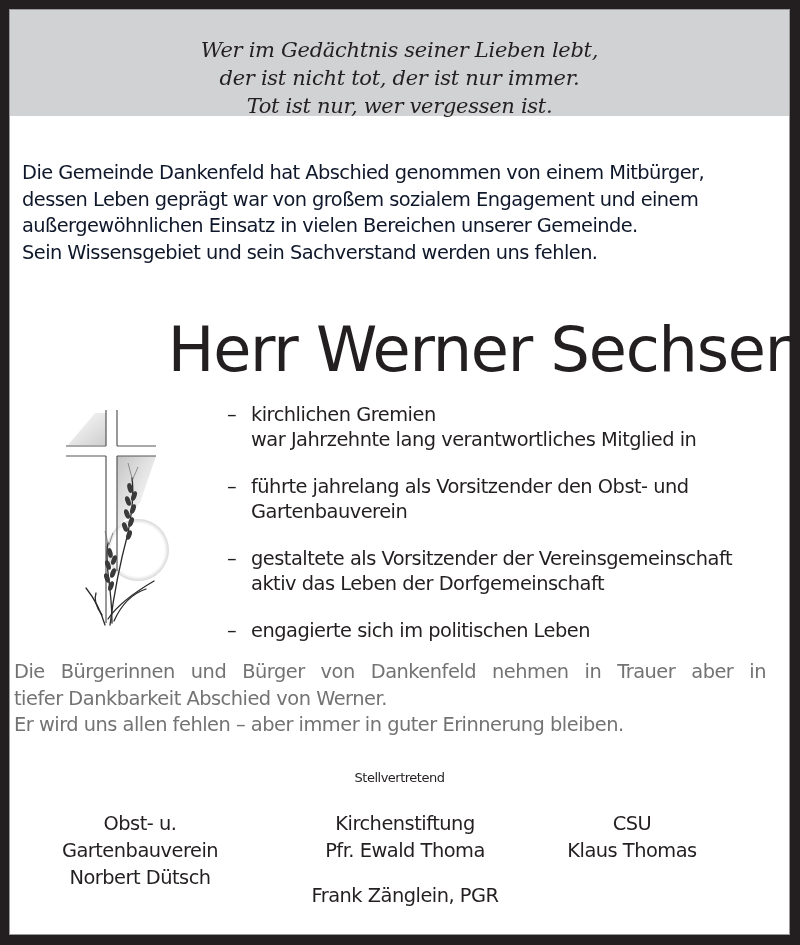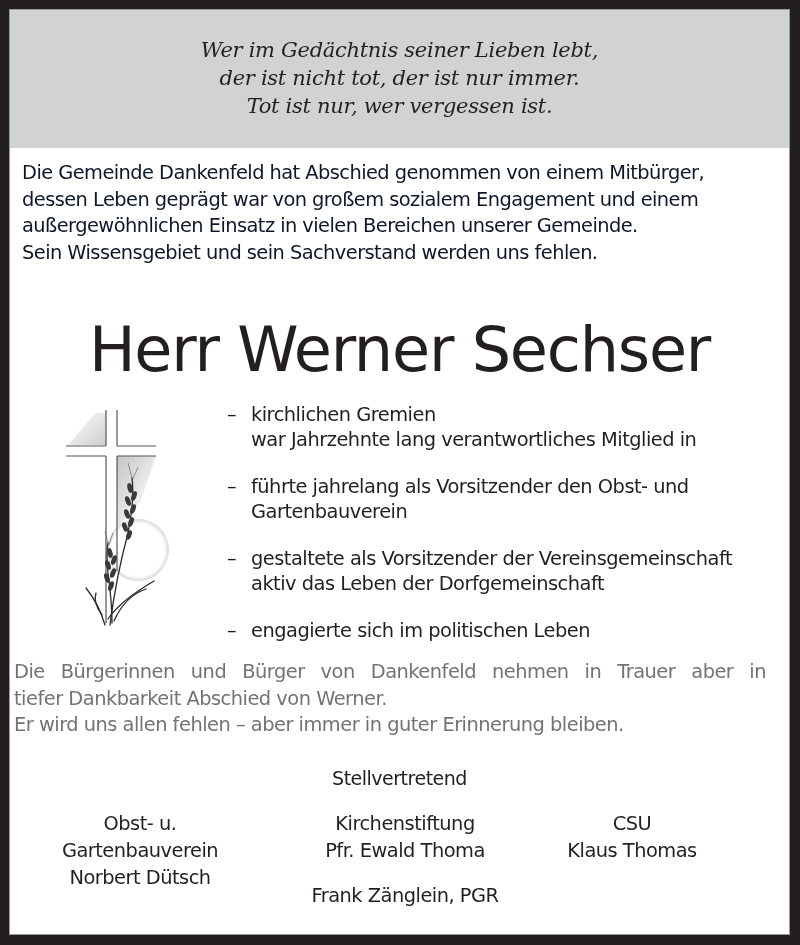--- a/index.html
+++ b/index.html
@@ -23,21 +23,21 @@
       height: 926px;
       background: #ffffff;
       border: 1px solid #9a9a9a;
       box-sizing: border-box;
     }
     .quote-band {
       position: absolute;
       left: 0;
       top: 0;
       width: 100%;
-      height: 138px;
+      height: 106px;
       background: #d1d2d4;
     }
     .quote-text {
       position: absolute;
       left: 0;
       top: 26px;
       width: 100%;
       text-align: center;
       font-family: "DejaVu Serif", serif;
       font-style: italic;
@@ -61,21 +61,21 @@
     }
     .intro-line {
       display: block;
       white-space: nowrap;
     }
     .name-heading {
       position: absolute;
       left: 0;
       top: 300px;
       width: 100%;
-      text-align: center;
+      text-align: right;
       font-size: 62px;
       line-height: 80px;
       font-weight: normal;
       letter-spacing: -1.2px;
       margin: 0;
       color: #231f20;
     }
     .cross-art {
       position: absolute;
       left: 40px;
@@ -128,21 +128,21 @@
       text-align: justify;
       text-align-last: justify;
       width: 752px;
     }
     .deputy-label {
       position: absolute;
       left: 0;
       top: 755px;
       width: 100%;
       text-align: center;
-      font-size: 19px;
+      font-size: 13px;
       line-height: 26px;
       letter-spacing: -0.5px;
     }
     .signatures {
       position: absolute;
       left: 0;
       top: 800px;
       width: 100%;
       height: 110px;
       font-size: 19.4px;

